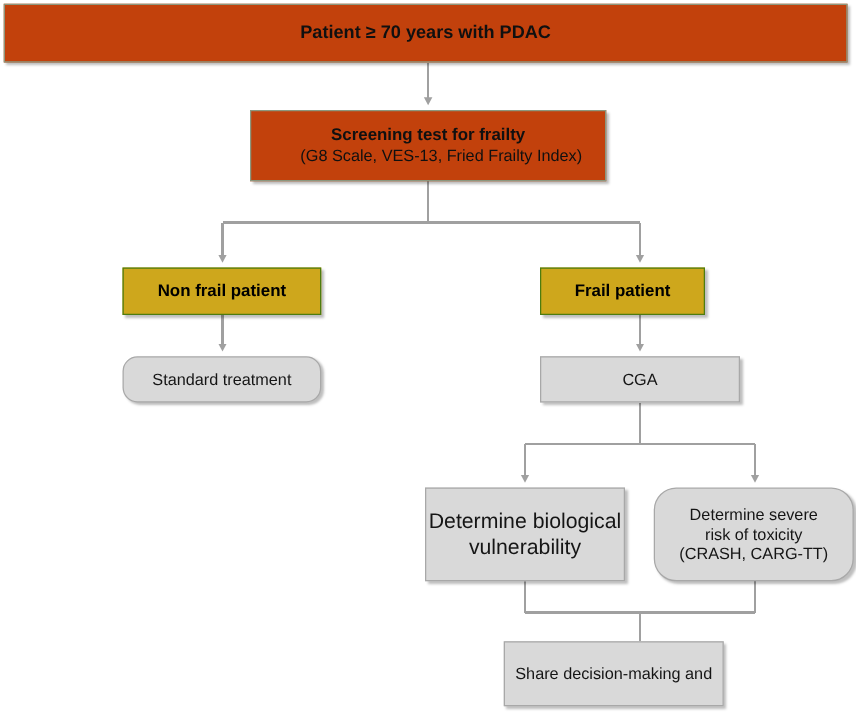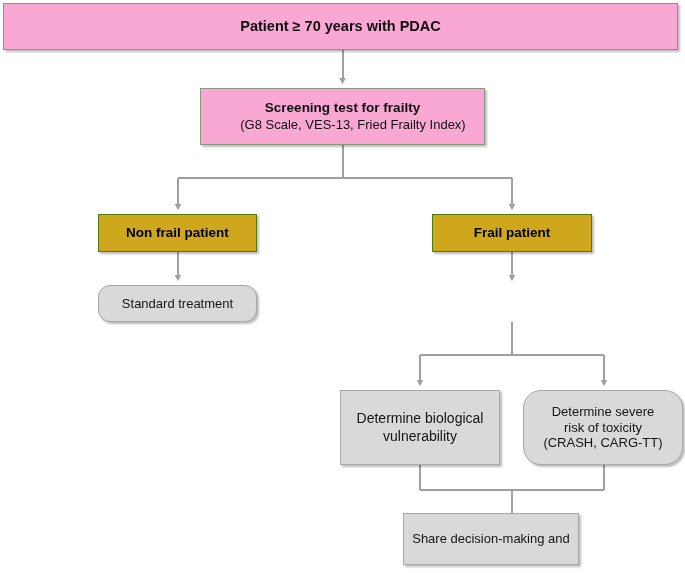--- a/index.html
+++ b/index.html
@@ -52,21 +52,21 @@
     display: block;
     width: 100%;
   }
   .node .ln {
     display: block;
     white-space: nowrap;
   }
 
   
   .node.green {
-    background: #f9a8d4;
+    background: #c2410c;
     border: 1px solid #8b977e;
     color: #101010;
   }
   
   .node.gold {
     background: #cea71c;
     border: 1px solid #4d7c0f;
     color: #000000;
   }
   
@@ -89,35 +89,35 @@
     font-size: 13px;
   }
   #node-screening .ln.bold   { font-size: 13.5px; }
   #node-screening .ln.normal { font-size: 13px; margin-left: 21px; }
 
   #node-nonfrail {
     left: 98px; top: 214px; width: 159px; height: 38px;
     font-size: 13.5px;
   }
   #node-frail {
-    left: 432px; top: 214px; width: 160px; height: 38px;
+    left: 432px; top: 214px; width: 132px; height: 38px;
     font-size: 13.5px;
   }
   #node-standard {
     left: 98px; top: 285px; width: 159px; height: 37px;
     font-size: 13px;
     border-radius: 12px;
   }
   #node-cga {
     left: 432px; top: 285px; width: 160px; height: 37px;
     font-size: 13px;
   }
   #node-biological {
     left: 340px; top: 390px; width: 160px; height: 75px;
-    font-size: 14px;
+    font-size: 17px;
   }
   #node-toxicity {
     left: 523px; top: 390px; width: 160px; height: 75px;
     font-size: 13px;
     border-radius: 18px;
   }
   #node-share {
     left: 403px; top: 513px; width: 176px; height: 52px;
     font-size: 13px;
   }
@@ -183,20 +183,25 @@
       <span class="ln bold">Frail patient</span>
     </span>
   </div>
 
   <div class="node grey" id="node-standard">
     <span class="lines">
       <span class="ln normal">Standard treatment</span>
     </span>
   </div>
 
+  <div class="node grey" id="node-cga">
+    <span class="lines">
+      <span class="ln normal">CGA</span>
+    </span>
+  </div>
 
   <div class="node grey" id="node-biological">
     <span class="lines">
       <span class="ln normal">Determine biological</span>
       <span class="ln normal">vulnerability</span>
     </span>
   </div>
 
   <div class="node grey" id="node-toxicity">
     <span class="lines">

